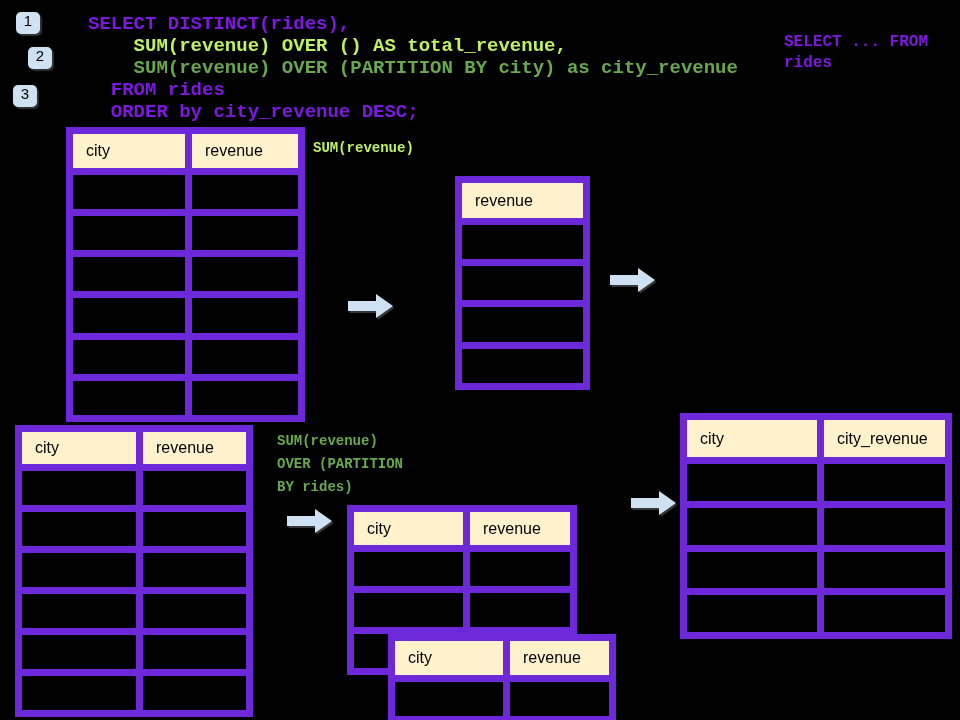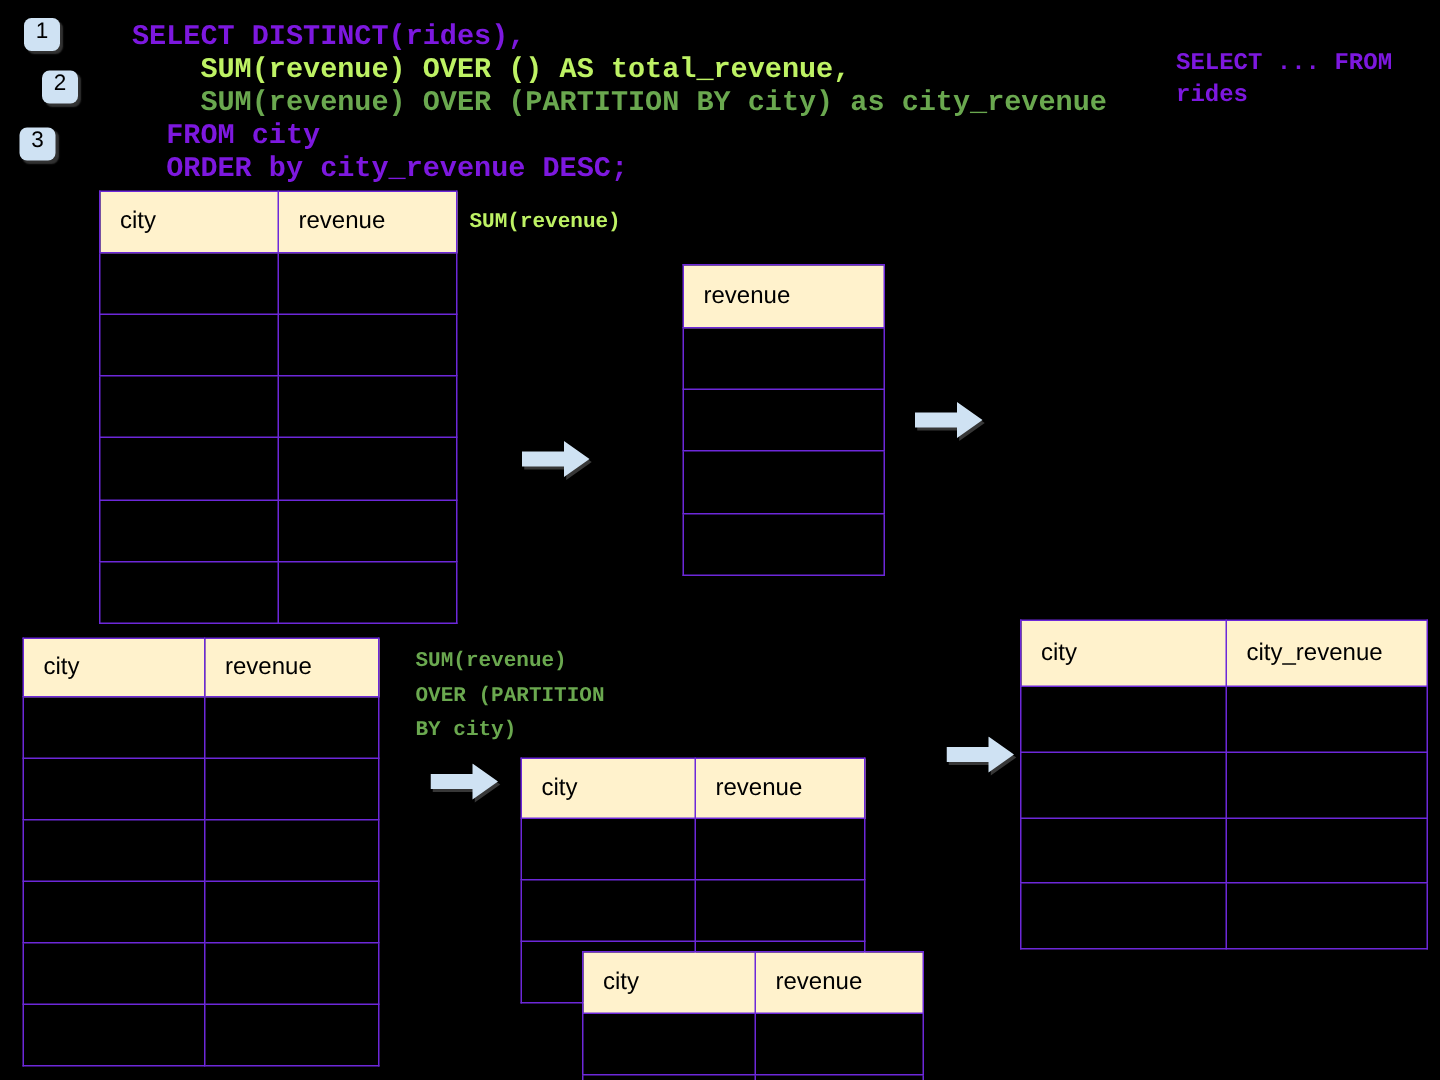--- a/index.html
+++ b/index.html
@@ -23,21 +23,21 @@
   .side-code{position:absolute;left:784px;top:32px;}
   .side-code .cl{font-size:16px;line-height:21px;}
   .lbl{position:absolute;}
   .lbl .cl{font-size:14px;line-height:22px;}
   .lbl-green .cl{line-height:23px;}
   
   table.tbl{
     position:absolute;border-collapse:collapse;table-layout:fixed;
   }
   table.tbl td{
-    border:1px solid #6d28d9;background:#000;padding:0;
+    border:7px solid #6d28d9;background:#000;padding:0;
   }
   table.tbl tr.hdr td{
     background:#FFF2CC;color:#000;
     font:16px "Liberation Sans",sans-serif;
     padding-left:13px;vertical-align:middle;
   }
   .arrow{position:absolute;}
 </style>
 </head>
 <body>
@@ -45,37 +45,37 @@
 <div class="canvas">
 
   <div class="badge" style="left:16px;top:12px;">1</div>
   <div class="badge" style="left:28px;top:47px;">2</div>
   <div class="badge" style="left:13px;top:85px;">3</div>
 
   <div class="code">
     <div class="cl purple">SELECT DISTINCT(rides),</div>
     <div class="cl red">    SUM(revenue) OVER () AS total_revenue,</div>
     <div class="cl green">    SUM(revenue) OVER (PARTITION BY city) as city_revenue</div>
-    <div class="cl purple">  FROM city</div>
+    <div class="cl purple">  FROM rides</div>
     <div class="cl purple">  ORDER by city_revenue DESC;</div>
   </div>
 
   <div class="side-code">
     <div class="cl purple">SELECT ... FROM</div>
     <div class="cl purple">rides</div>
   </div>
 
   <div class="lbl" style="left:313px;top:137px;">
     <div class="cl red">SUM(revenue)</div>
   </div>
 
   <div class="lbl lbl-green" style="left:277px;top:430px;">
     <div class="cl green">SUM(revenue)</div>
     <div class="cl green">OVER (PARTITION</div>
-    <div class="cl green">BY city)</div>
+    <div class="cl green">BY rides)</div>
   </div>
 
   <table class="tbl" style="left:66px;top:127px;width:239px;">
     <colgroup>
         <col style="width:119px;">
         <col>
       </colgroup>
     <tbody>
         <tr class="hdr" style="height:41px;">
       <td>city</td>

